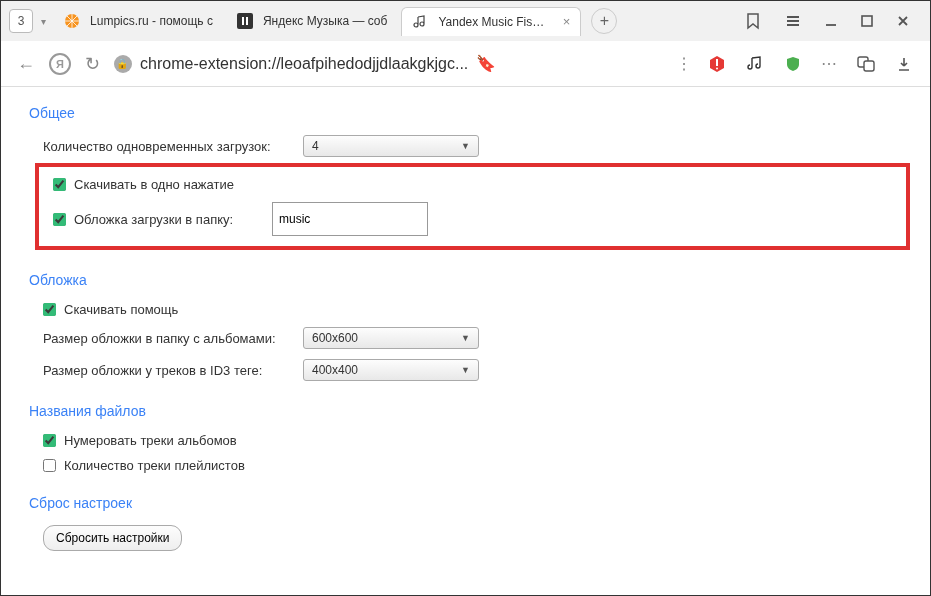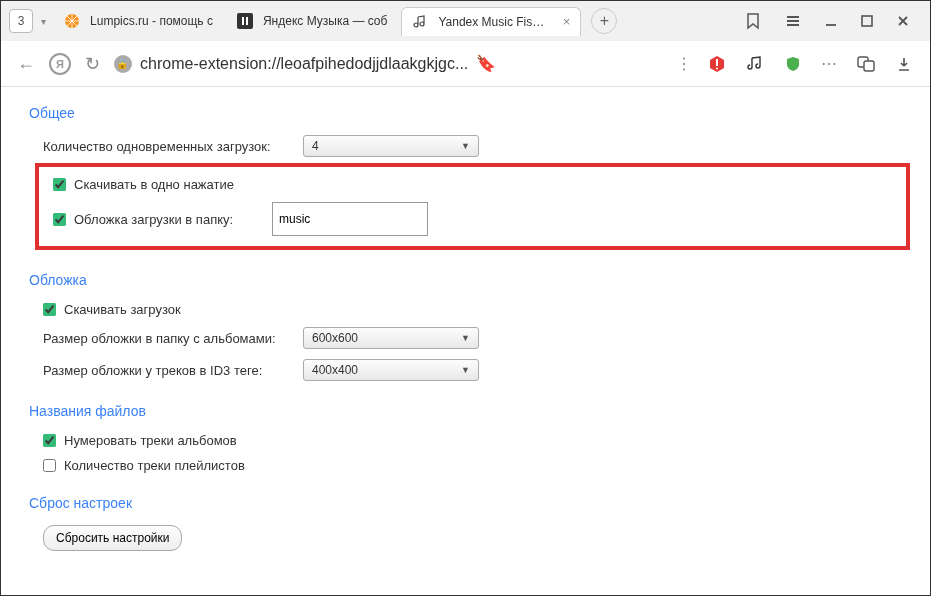--- a/index.html
+++ b/index.html
@@ -181,21 +181,21 @@
         </div>
       </div>
     </div>
   </div>
 
   <div class="section">
     <h3>Обложка</h3>
     <div class="indent">
       <div class="row">
         <input type="checkbox" class="chk" checked="" style="">
-        <span>Скачивать загрузок</span>
+        <span>Скачивать помощь</span>
       </div>
       <div class="row">
         <span class="lbl">Размер обложки в папку с альбомами:</span>
         <div class="sel">
           <span>600x600</span>
           <span class="arr">▼</span>
         </div>
       </div>
       <div class="row">
         <span class="lbl">Размер обложки у треков в ID3 теге:</span>

